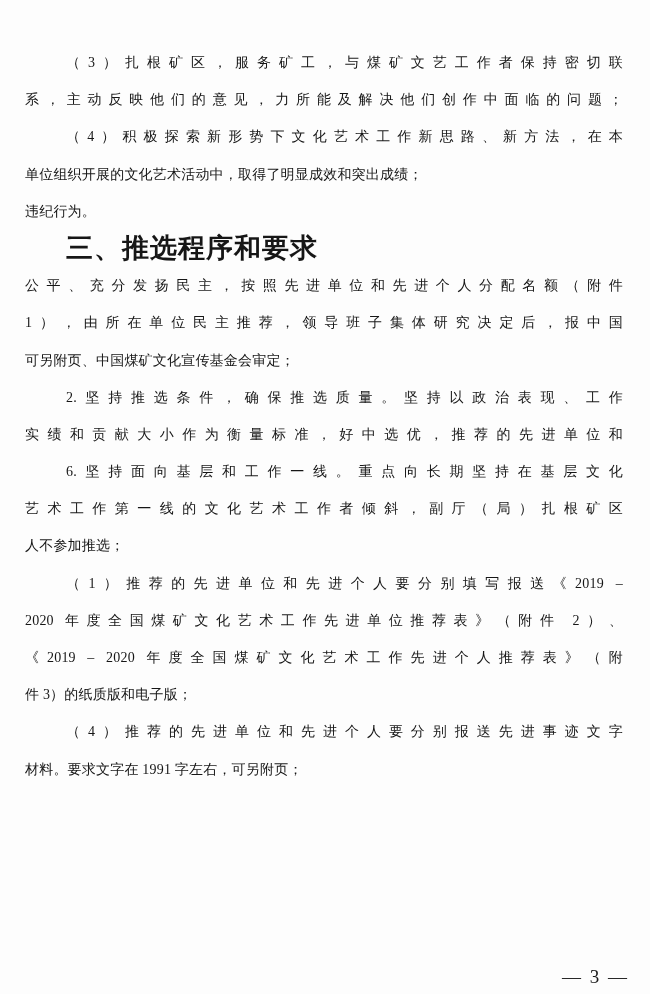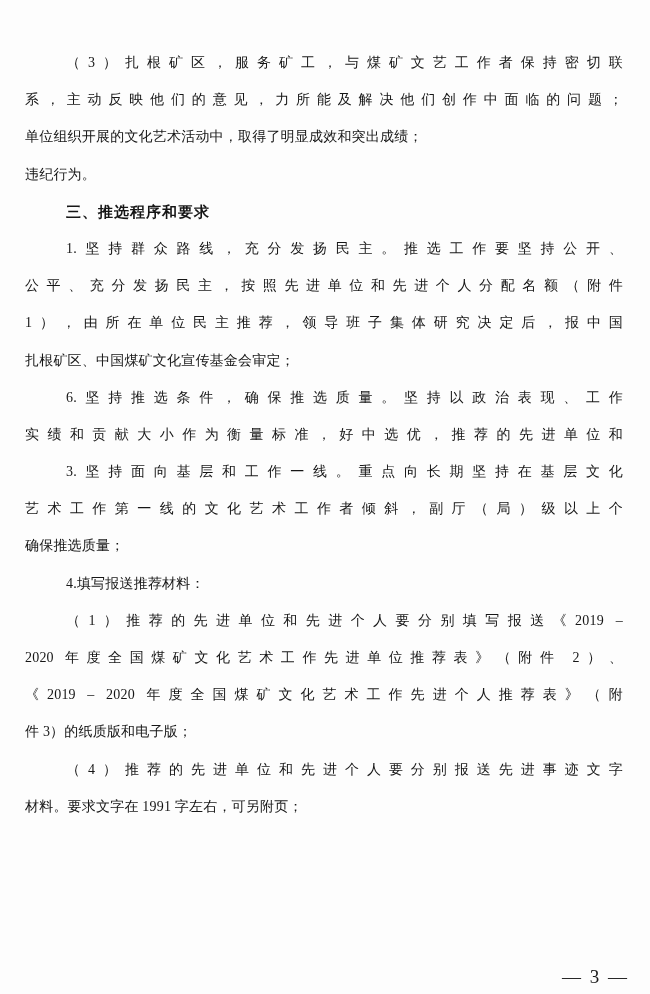--- a/index.html
+++ b/index.html
@@ -35,54 +35,53 @@
     white-space: normal;
     text-align: justify;
     text-align-last: justify;
     text-justify: inter-character;
   }
   .line.indent {
     text-indent: 41px;
   }
   .line.bold {
     font-weight: 700;
-    font-size: 15px;
+    font-size: 27px;
     font-family: "Liberation Sans", "Liberation Serif", sans-serif;
     letter-spacing: 1px;
   }
   .page-number {
     position: absolute;
     top: 966px;
     right: 21px;
     font-size: 19px;
     letter-spacing: 2px;
     color: #1a1a1a;
     font-family: "Liberation Serif", serif;
   }
 </style>
 </head>
 <body>
 
 <div class="page">
   <div class="doc-body" id="doc-body">
       <div class="line fill indent">（3）扎根矿区，服务矿工，与煤矿文艺工作者保持密切联</div>
       <div class="line fill">系，主动反映他们的意见，力所能及解决他们创作中面临的问题；</div>
+      <div class="line fill indent">（4）积极探索新形势下文化艺术工作新思路、新方法，在本</div>
       <div class="line">单位组织开展的文化艺术活动中，取得了明显成效和突出成绩；</div>
       <div class="line">违纪行为。</div>
       <div class="line indent bold">三、推选程序和要求</div>
-      <div class="line fill indent">1.坚持群众路线，充分发扬民主。推选工作要坚持公开、</div>
       <div class="line fill">公平、充分发扬民主，按照先进单位和先进个人分配名额（附件</div>
       <div class="line fill">1），由所在单位民主推荐，领导班子集体研究决定后，报中国</div>
-      <div class="line">扎根矿区、中国煤矿文化宣传基金会审定；</div>
-      <div class="line fill indent">6.坚持推选条件，确保推选质量。坚持以政治表现、工作</div>
+      <div class="line">可另附页、中国煤矿文化宣传基金会审定；</div>
+      <div class="line fill indent">2.坚持推选条件，确保推选质量。坚持以政治表现、工作</div>
       <div class="line fill">实绩和贡献大小作为衡量标准，好中选优，推荐的先进单位和</div>
-      <div class="line fill indent">3.坚持面向基层和工作一线。重点向长期坚持在基层文化</div>
-      <div class="line fill">艺术工作第一线的文化艺术工作者倾斜，副厅（局）级以上个</div>
-      <div class="line">确保推选质量；</div>
-      <div class="line indent">4.填写报送推荐材料：</div>
+      <div class="line fill indent">6.坚持面向基层和工作一线。重点向长期坚持在基层文化</div>
+      <div class="line fill">艺术工作第一线的文化艺术工作者倾斜，副厅（局）扎根矿区</div>
+      <div class="line">人不参加推选；</div>
       <div class="line fill indent">（1）推荐的先进单位和先进个人要分别填写报送《2019 –</div>
       <div class="line fill">2020 年度全国煤矿文化艺术工作先进单位推荐表》（附件 2）、</div>
       <div class="line fill">《2019 – 2020 年度全国煤矿文化艺术工作先进个人推荐表》（附</div>
       <div class="line">件 3）的纸质版和电子版；</div>
       <div class="line fill indent">（4）推荐的先进单位和先进个人要分别报送先进事迹文字</div>
       <div class="line">材料。要求文字在 1991 字左右，可另附页；</div>
     </div>
   <div class="page-number">— 3 —</div>
 </div>
 

